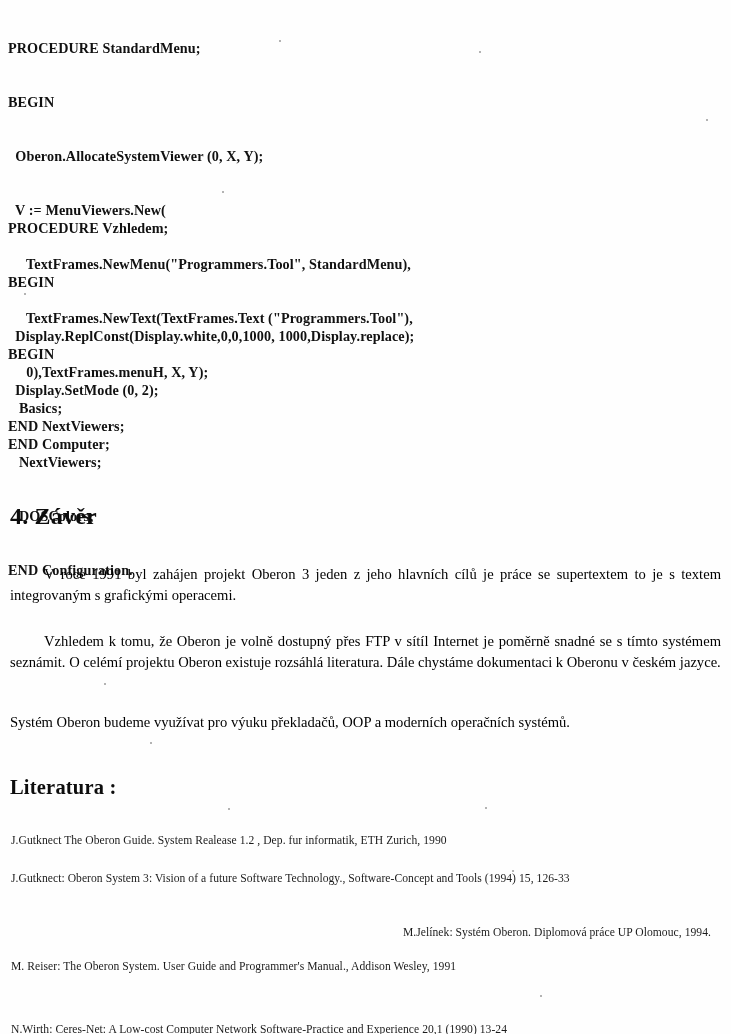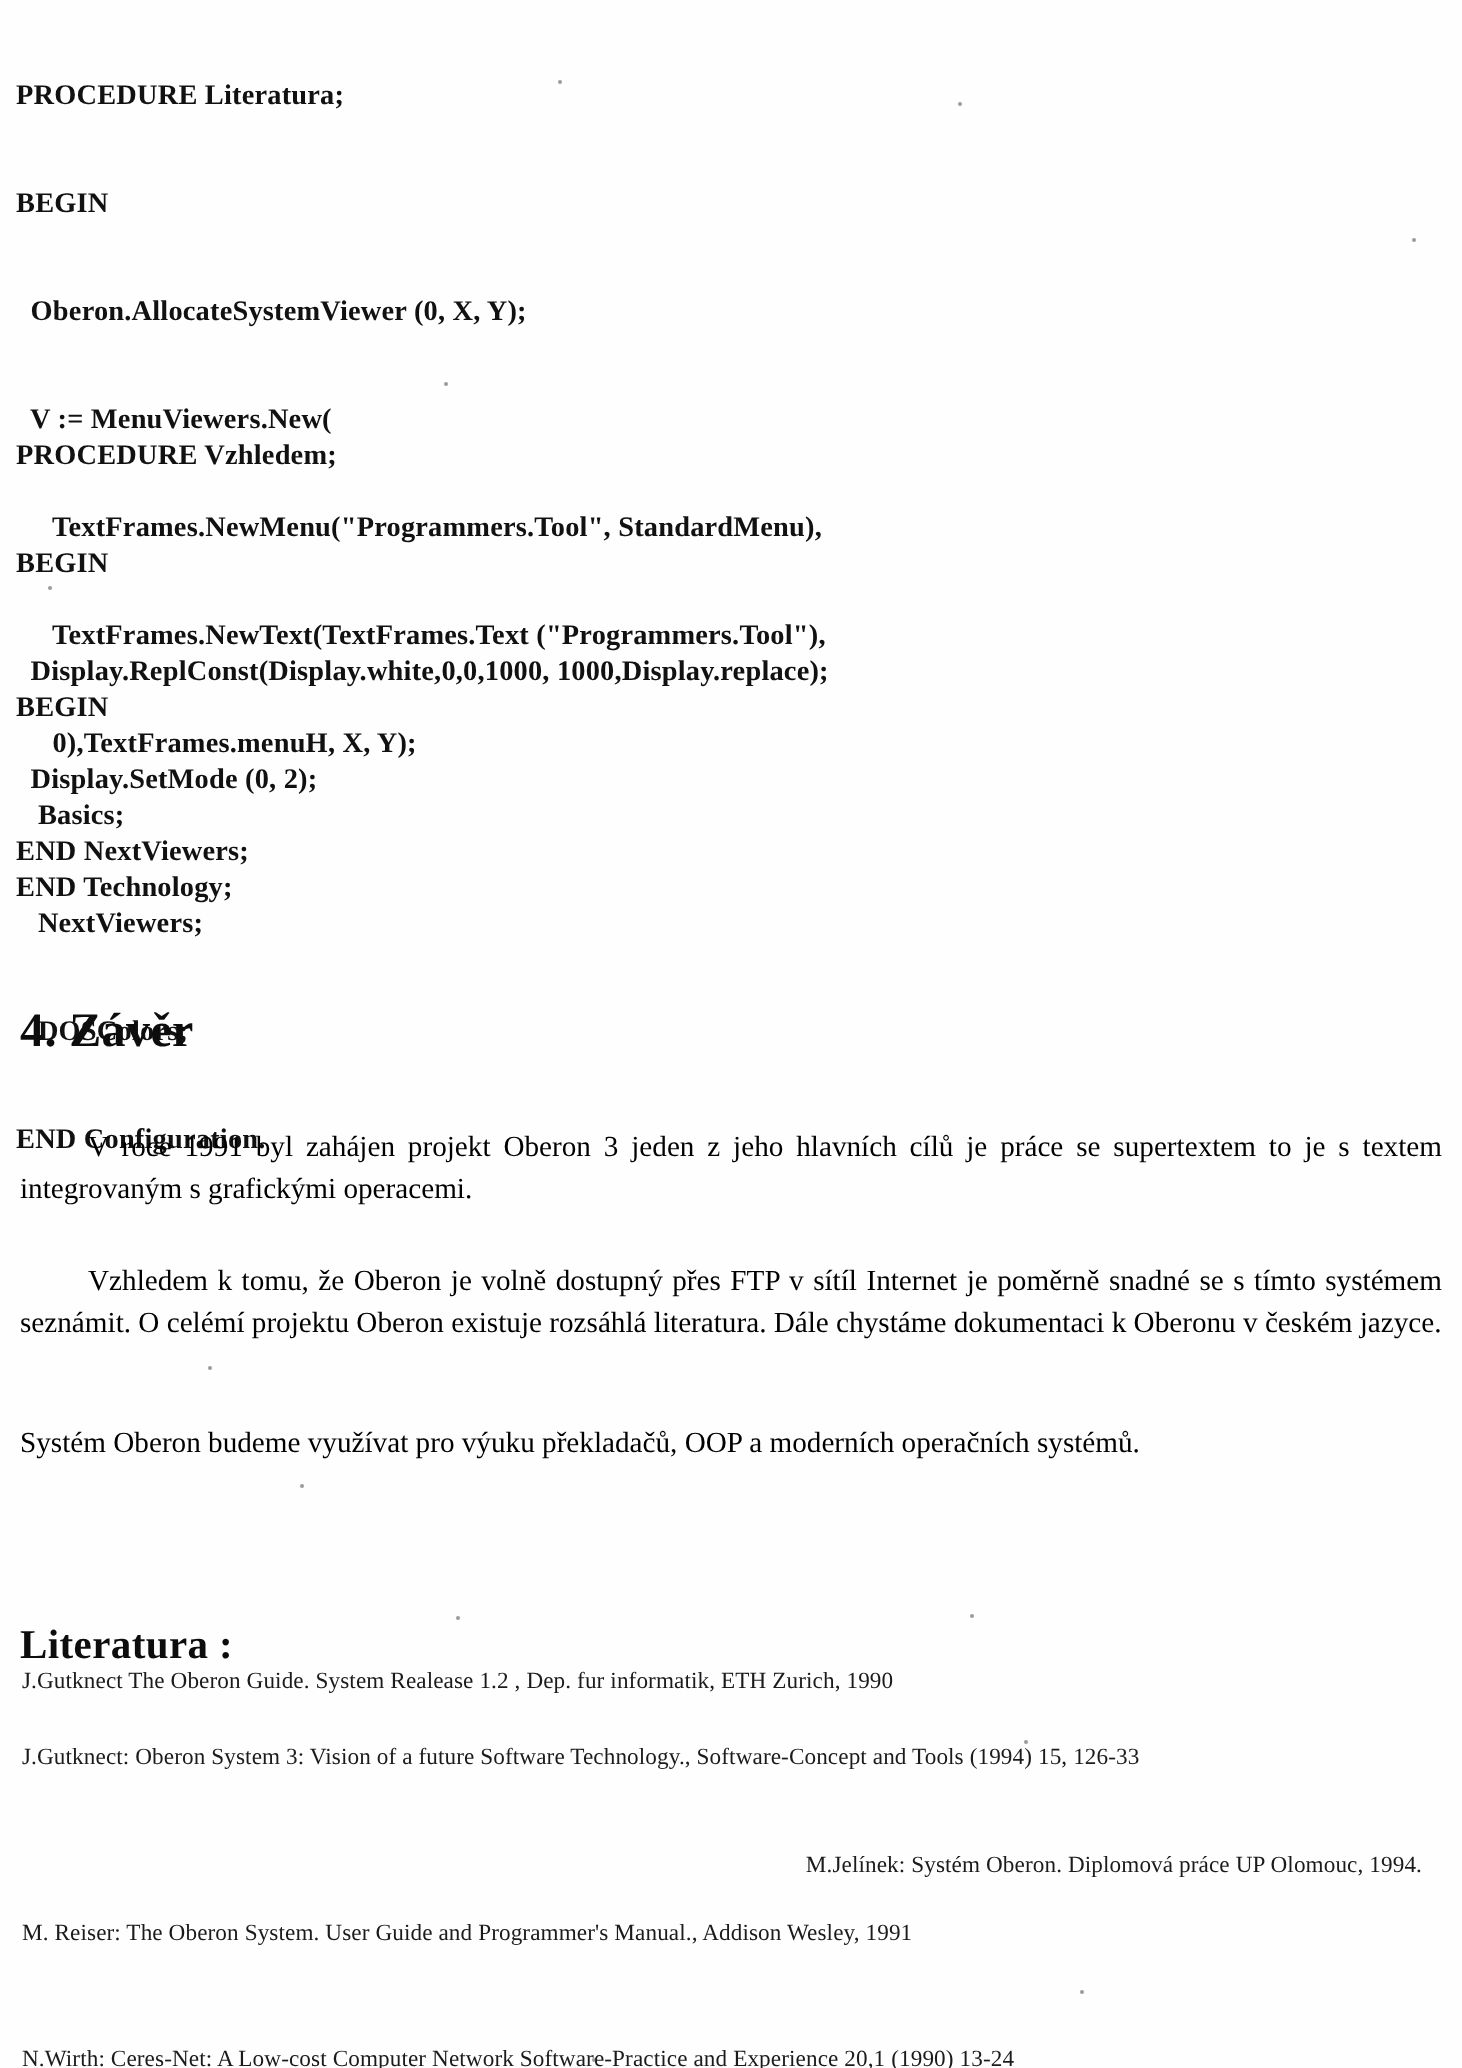--- a/index.html
+++ b/index.html
@@ -53,21 +53,21 @@
     position: absolute;
     left: 10px;
     font-family: "Liberation Serif", "DejaVu Serif", serif;
     font-weight: bold;
     font-size: 24px;
     letter-spacing: 0.2px;
     color: #0d0d0d;
   }
   #heading-zaver { top: 503px; }
   #heading-literatura {
-    top: 812px;
+    top: 776px;
     font-size: 20.5px;
   }
 
   
   .body-par {
     position: absolute;
     left: 10px;
     width: 711px;
     font-size: 14.6px;
     line-height: 21.5px;
@@ -105,36 +105,36 @@
     border-radius: 50%;
     opacity: 0.55;
   }
 </style>
 </head>
 <body>
 
 <div class="page">
 
   <div class="code-block" id="code-1">
-    <span class="ln">PROCEDURE Literatura;</span>
+    <span class="ln">PROCEDURE StandardMenu;</span>
     <span class="ln">BEGIN</span>
     <span class="ln">  Oberon.AllocateSystemViewer (0, X, Y);</span>
     <span class="ln">  V := MenuViewers.New(</span>
     <span class="ln">     TextFrames.NewMenu("Programmers.Tool", StandardMenu),</span>
     <span class="ln">     TextFrames.NewText(TextFrames.Text ("Programmers.Tool"),</span>
     <span class="ln">     0),TextFrames.menuH, X, Y);</span>
     <span class="ln">END NextViewers;</span>
   </div>
 
   <div class="code-block" id="code-2">
     <span class="ln">PROCEDURE Vzhledem;</span>
     <span class="ln">BEGIN</span>
     <span class="ln">  Display.ReplConst(Display.white,0,0,1000, 1000,Display.replace);</span>
     <span class="ln">  Display.SetMode (0, 2);</span>
-    <span class="ln">END Technology;</span>
+    <span class="ln">END Computer;</span>
   </div>
 
   <div class="code-block" id="code-3">
     <span class="ln">BEGIN</span>
     <span class="ln">   Basics;</span>
     <span class="ln">   NextViewers;</span>
     <span class="ln">   DOSColors;</span>
     <span class="ln">END Configuration.</span>
   </div>
 

